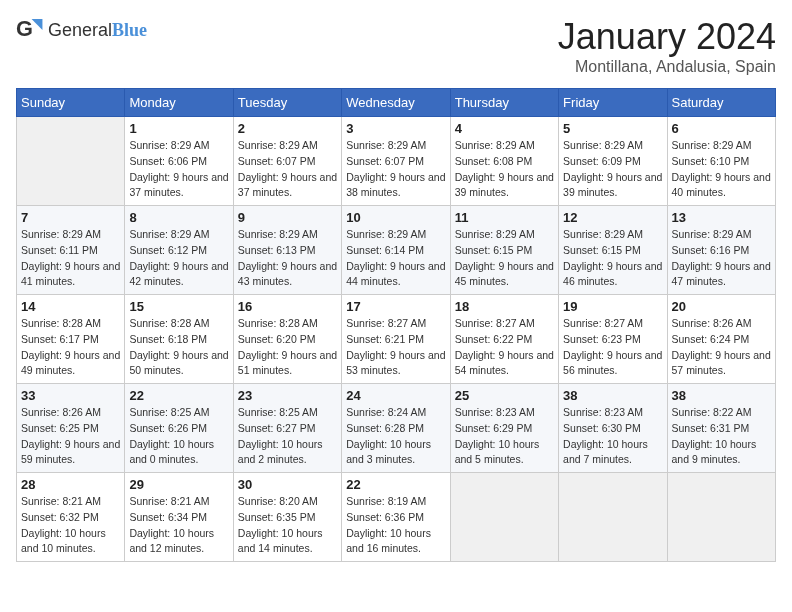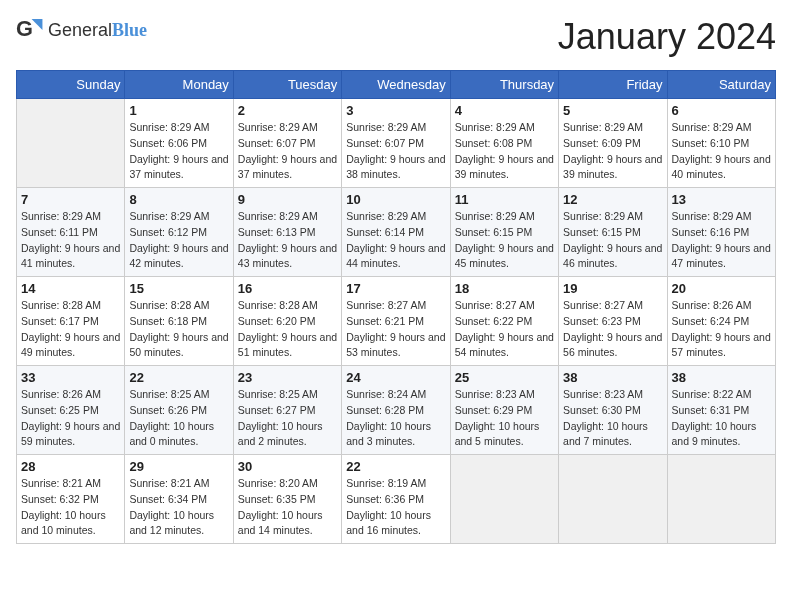--- a/index.html
+++ b/index.html
@@ -50,21 +50,21 @@
     }
     table {
       width: 100%;
       border-collapse: collapse;
       font-size: 11px;
     }
     thead tr th {
       background-color: #3a6bbf;
       color: #fff;
       padding: 6px 4px;
-      text-align: right;
+      text-align: left;
       font-size: 13px;
       font-weight: normal;
       border: 1px solid #2a5aaf;
     }
     tbody tr td {
       border: 1px solid #ccc;
       vertical-align: top;
       padding: 4px;
       width: 108px;
       min-height: 80px;
@@ -102,20 +102,21 @@
     <svg class="logo-icon" viewBox="0 0 36 36" xmlns="http://www.w3.org/2000/svg">
       <text x="0" y="26" font-size="28" font-weight="bold" fill="#333">G</text>
       <polygon points="20,4 34,4 34,18" fill="#4a90d9"></polygon>
     </svg>
     <div>
       <span class="logo-text-general">General</span><span class="logo-text-blue">Blue</span>
     </div>
   </div>
   <div class="title-area">
     <div class="month-title">January 2024</div>
+    <div class="location-title">Montillana, Andalusia, Spain</div>
   </div>
 </div>
 
 <table>
   <thead>
     <tr>
     <th>Sunday</th>
         <th>Monday</th>
         <th>Tuesday</th>
         <th>Wednesday</th>

